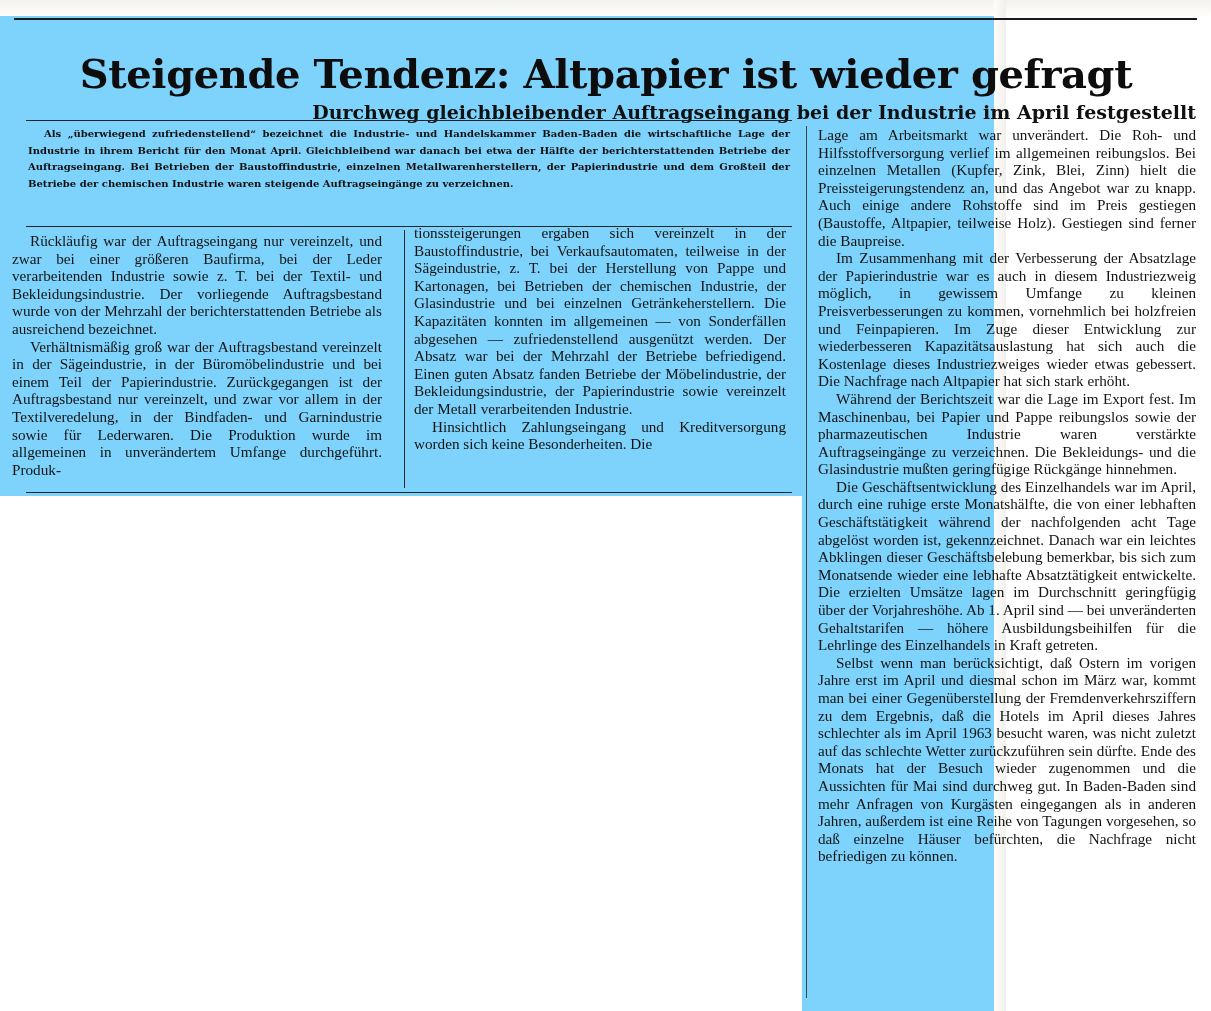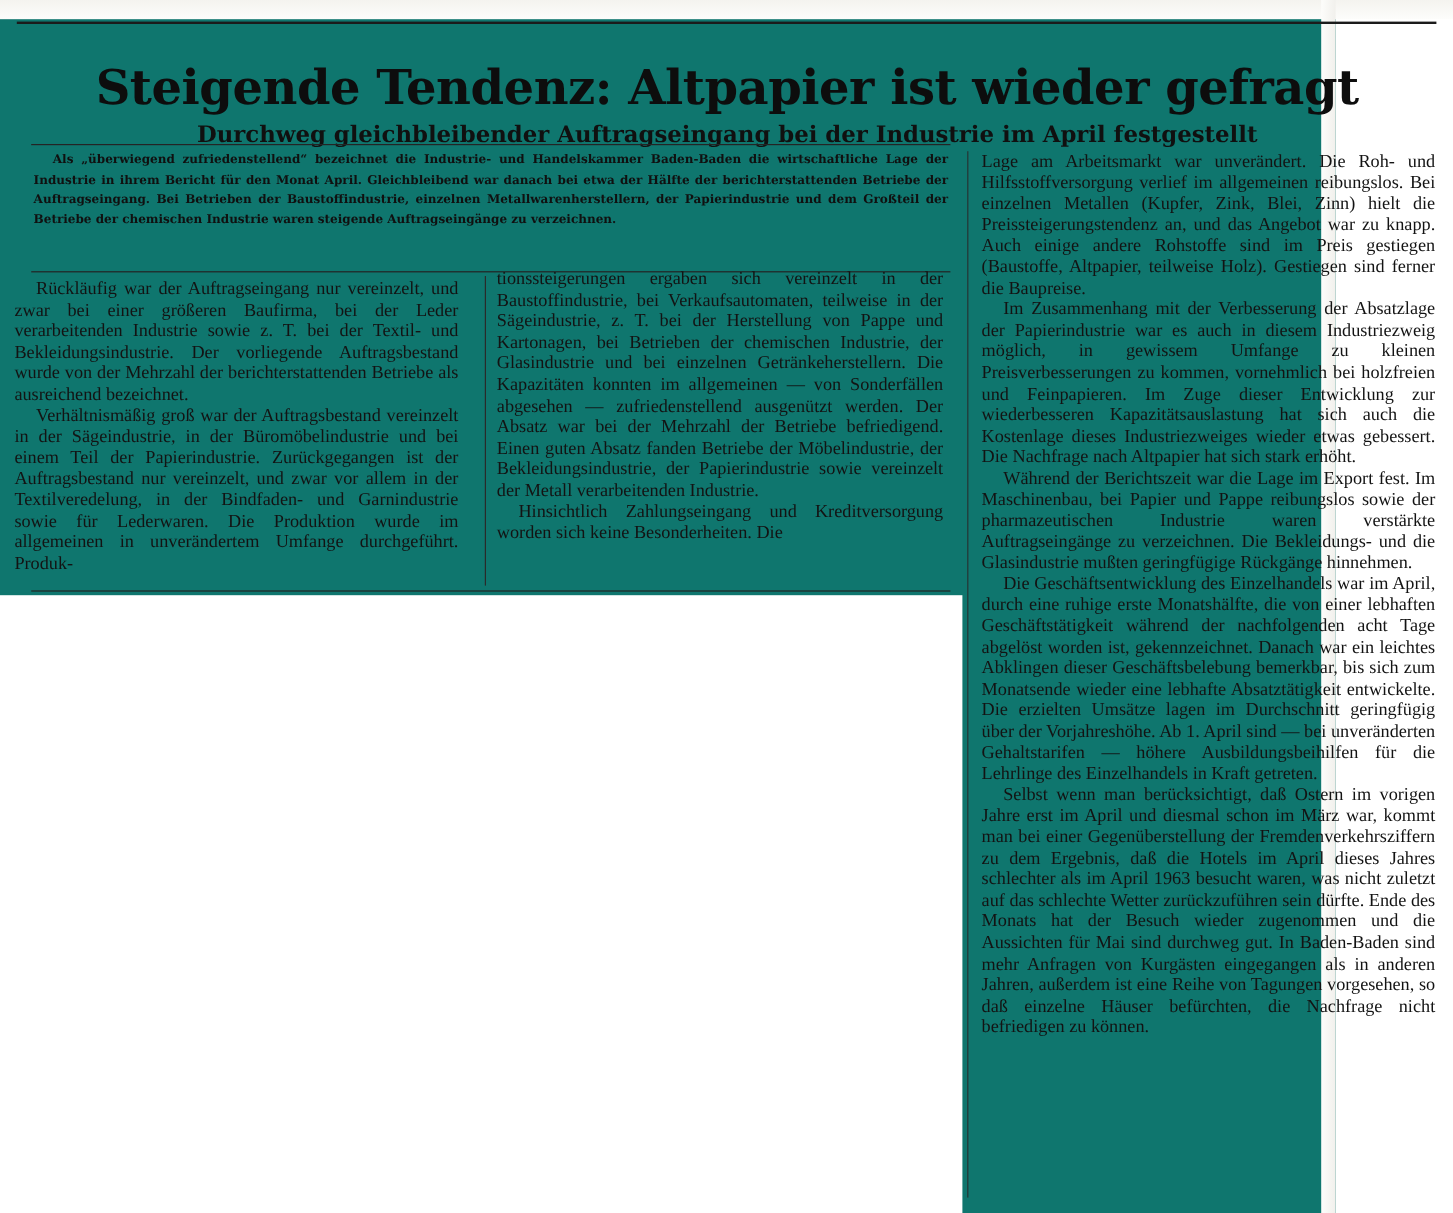--- a/index.html
+++ b/index.html
@@ -9,23 +9,23 @@
   }
   body {
     width: 1211px;
     height: 1011px;
     overflow: hidden;
     font-family: "Liberation Serif", serif;
     color: #141414;
   }
   .page {
     position: relative;
-    width: 1113px;
+    width: 1006px;
     height: 1011px;
-    background: #0f766e;
+    background: #7dd3fc;
   }
 
   
   .headline-rule-top {
     position: absolute;
     left: 14px;
     top: 18px;
     width: 1183px;
     height: 2px;
     background: #1b1b1b;
@@ -42,21 +42,21 @@
     line-height: 46px;
     letter-spacing: -0.4px;
     color: #0d0d0d;
     white-space: nowrap;
   }
   .subheadline {
     position: absolute;
     left: 16px;
     top: 84px;
     width: 1180px;
-    text-align: center;
+    text-align: right;
     font-family: "DejaVu Serif", serif;
     font-weight: bold;
     font-size: 19px;
     line-height: 24px;
     color: #101010;
     white-space: nowrap;
   }
 
   
   .lead {

